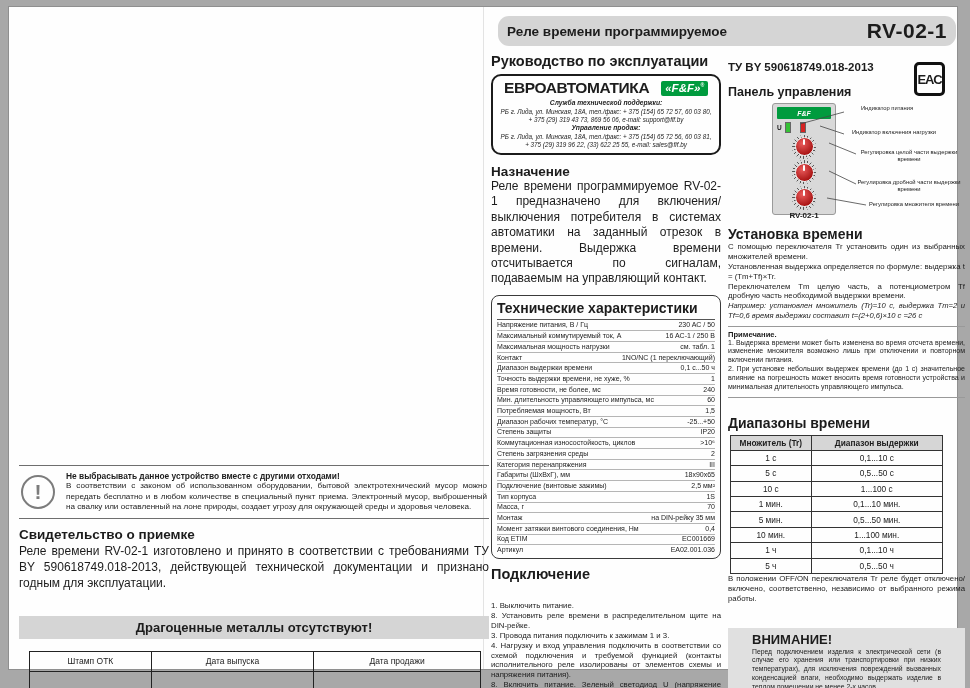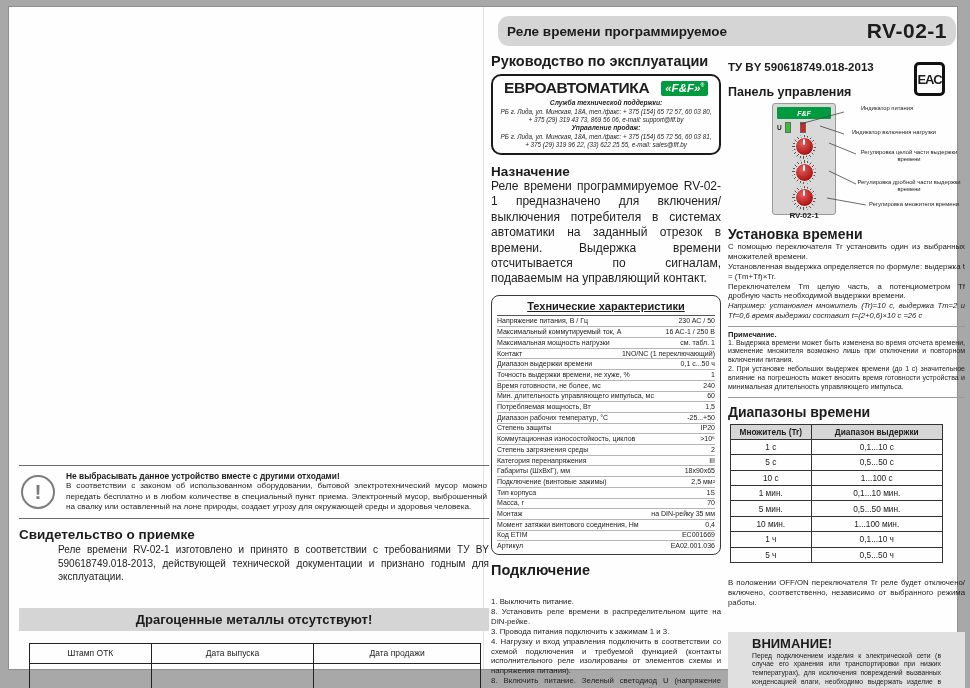--- a/index.html
+++ b/index.html
@@ -27,22 +27,22 @@
   .brandrow { display:flex; align-items:center; justify-content:center; gap:12px; }
   .brandname { font-size:15.5px; font-weight:900; letter-spacing:-0.4px; }
   .brandmark { background:#009b3e; color:#fff; font-style:italic; font-weight:900;
                font-size:11.5px; padding:1px 4px 2px; border-radius:2px; white-space:nowrap; }
   .brandmark sup { font-size:5px; }
   .contact { font-size:6.3px; font-style:italic; line-height:1.3; margin-top:2px; color:#222; }
   .contact .lbl { font-weight:bold; font-size:6.7px; }
 
   .sec { margin-top:9px; }
   .techbox { margin-top:8px; border:1.5px solid #3a3a3a; border-radius:8px; padding:2px 5px 3px; }
-  .techbox .tt { font-size:11px; font-weight:bold; text-align:center; padding:2px 0 3px;
-                 border-bottom:1px solid #555; margin-bottom:1px;text-decoration:underline; }
+  .techbox .tt { font-size:14px; font-weight:bold; padding:2px 0 3px;
+                 border-bottom:1px solid #555; margin-bottom:1px; }
   .trow { display:flex; justify-content:space-between; align-items:baseline; gap:4px;
           font-size:7px; line-height:1.16; border-bottom:0.5px solid #b5b5b5; padding:0.8px 0; }
   .trow:last-child { border-bottom:none; }
   .trow .v { white-space:nowrap; text-align:right; }
 
   .steps { margin-top:19px; }
   .steps div { font-size:7.8px; line-height:1.27; text-align:justify; }
 
   .pack { margin-top:28px; }
   .prow { display:flex; align-items:baseline; font-size:8px; line-height:1.55; }
@@ -82,38 +82,38 @@
   .rule { border:none; border-top:1px solid #999; margin:5px 0 3px; }
   .notehead { font-size:7.6px; font-weight:bold; }
   .noteitem { font-size:7px; line-height:1.26; text-align:justify; }
 
   table.ranges { border-collapse:collapse; width:213px; margin:4px 0 0 2px; }
   table.ranges th, table.ranges td { border:1px solid #333; text-align:center;
           font-size:8.3px; padding:2.2px 0; }
   table.ranges th { background:#d6d6d6; font-weight:bold; }
   table.ranges .c1 { width:38%; }
 
-  .offon { margin-top:15px; }
+  .offon { margin-top:0; }
   .attn { margin-top:24px; background:#e0e0e0; padding:4px 24px 6px; }
   .attn .at { font-size:13px; font-weight:800; }
   .attn .ax { font-size:6.8px; line-height:1.3; text-align:justify; margin-top:1px; }
   .modes { margin-top:7px; }
 
   
   .leftblk { position:absolute; left:10px; top:458px; width:470px; }
   .lrule { border:none; border-top:1.5px solid #6e6e6e; }
   .disposal { display:flex; align-items:center; gap:11px; padding:5px 2px; }
   .bang { flex:0 0 34px; width:34px; height:34px; border-radius:50%; border:2.5px solid #7c7c7c;
           color:#7c7c7c; display:flex; align-items:center; justify-content:center;
           font-size:21px; font-weight:bold; }
   .disposal .dt { font-size:8.4px; font-weight:bold; }
   .disposal .dx { font-size:8.1px; line-height:1.32; text-align:justify; }
   .accept { margin-top:8px; }
   .accept .at { font-size:13.5px; font-weight:bold; }
-  .accept .ax { font-size:10px; line-height:1.35; text-align:justify; margin-top:1px;margin-left:39px; }
+  .accept .ax { font-size:12px; line-height:1.35; text-align:justify; margin-top:1px; }
   .metals { margin-top:24px; background:#d5d5d5; text-align:center; font-size:13px;
             font-weight:800; padding:4px 14px; }
   table.stamp { border-collapse:collapse; width:452px; margin:12px 0 16px 10px; }
   table.stamp th { border:1.5px solid #222; font-size:8.5px; font-weight:normal;
                    height:20px; text-align:center; }
   table.stamp td { border:1.5px solid #222; height:50px; }
   .sc1 { width:27%; } .sc2 { width:36%; } .sc3 { width:37%; }
 </style>
 </head>
 <body>
@@ -341,21 +341,21 @@
     <div class="rp">Установленная выдержка определяется по формуле: выдержка t = (Tm+Tf)×Tr.</div>
     <div class="rp">Переключателем Tm целую часть, а потенциометром Tf дробную часть необходимой выдержки времени.</div>
     <div class="ex">Например: установлен множитель (Tr)=10 с, выдержка Tm=2 и Tf=0,6 время выдержки составит t=(2+0,6)×10 с =26 с</div>
 
     <hr class="rule">
     <div class="notehead">Примечание.</div>
     <div class="noteitem">1. Выдержка времени может быть изменена во время отсчета времени, изменение множителя возможно лишь при отключении и повторном включении питания.</div>
     <div class="noteitem">2. При установке небольших выдержек времени (до 1 с) значительное влияние на погрешность может вносить время готовности устройства и минимальная длительность управляющего импульса.</div>
     <hr class="rule">
 
-    <div class="rh" style="margin-top:6px">Диапазоны времени</div>
+    <div class="rh" style="margin-top:17px">Диапазоны времени</div>
     <table class="ranges">
       <thead>
         <tr>
           <th class="c1">Множитель (Tr)</th>
           <th>Диапазон выдержки</th>
         </tr>
       </thead>
       <tbody>
 
           <tr>

